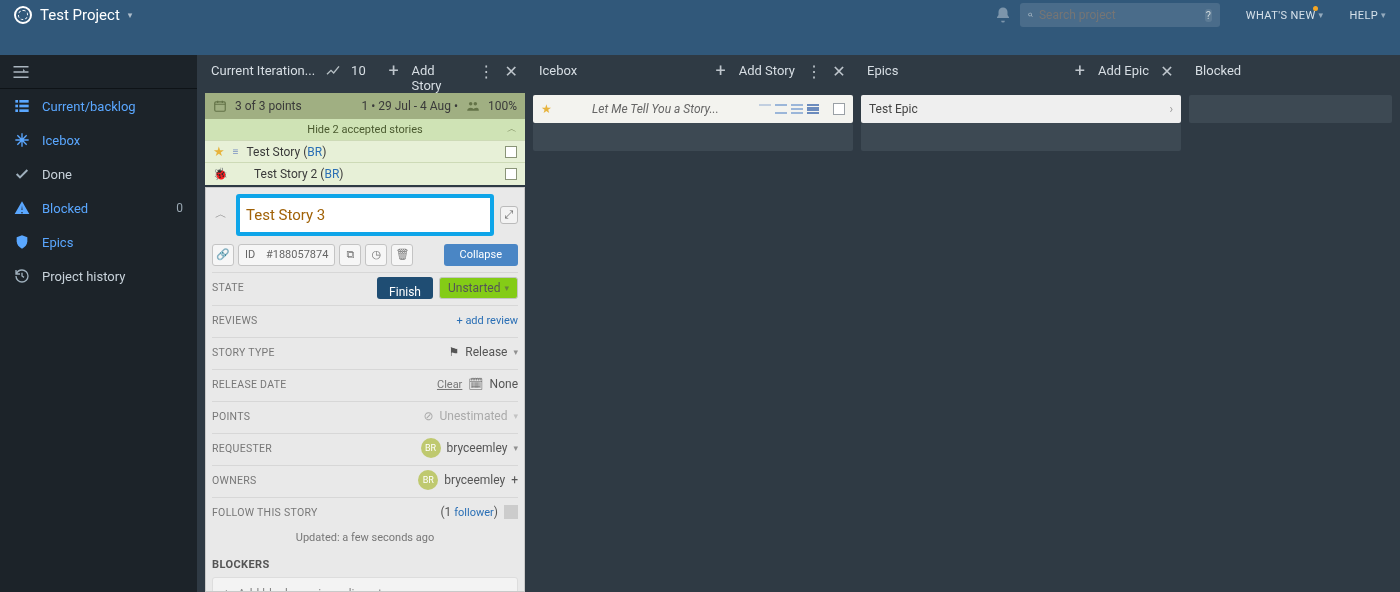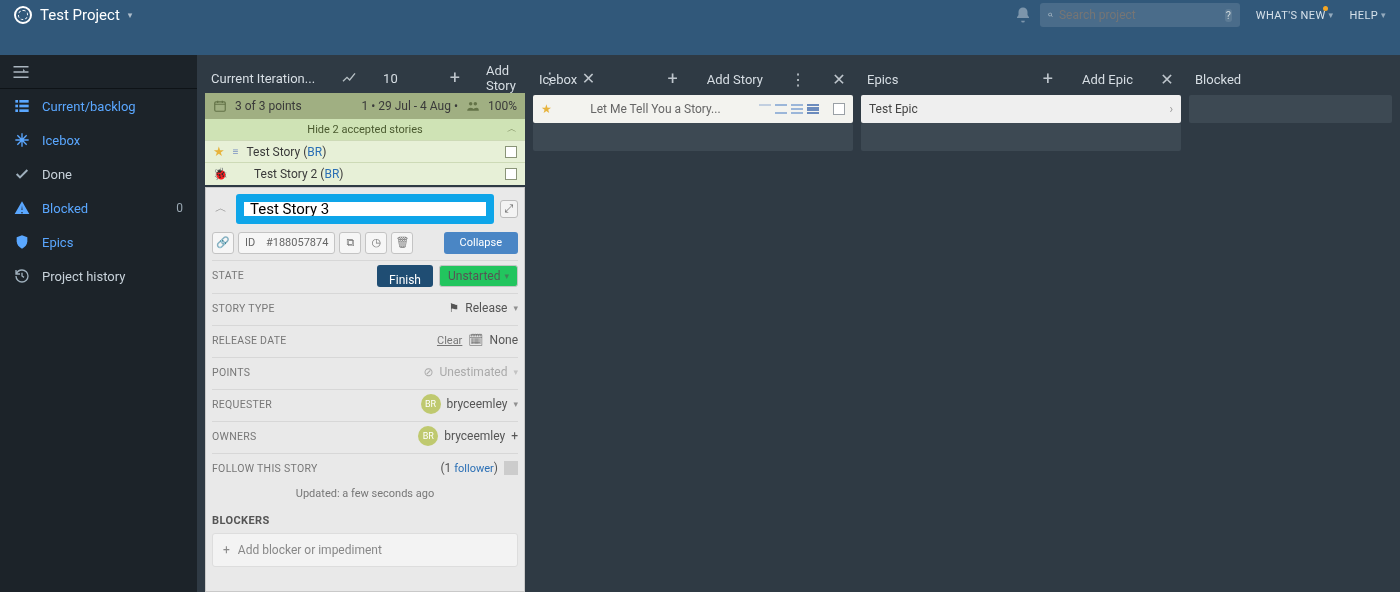--- a/index.html
+++ b/index.html
@@ -7,40 +7,40 @@
 
 .hdr{height:55px;background:#31587a;display:flex;flex-direction:column;color:#fff}
 .hdr-top{height:30px;display:flex;align-items:center;padding:12px 14px;gap:8px;font-size:15px}
 .logo{width:18px;height:18px;border:2px solid #fff;border-radius:50%;position:relative;display:flex;align-items:center;justify-content:center}
 .logo::before{content:"";width:8px;height:8px;border:1.6px dashed #fff;border-radius:50%}
 .hdr-spacer{flex:1}
 .bell{width:18px;height:18px;opacity:.6}
 .search{height:24px;width:200px;background:rgba(255,255,255,.12);border-radius:3px;display:flex;align-items:center;padding:0 8px;color:#cfd8dc;font-size:12px;gap:6px}
 .search input{flex:1;background:none;border:none;outline:none;color:#fff;font-size:12px}
 .search-q{width:16px;text-align:center;background:rgba(255,255,255,.1);border-radius:3px;font-size:11px;margin-left:4px;color:#cfd8dc}
-.hdr-link{font-size:11px;letter-spacing:.4px;color:#d6e1ea;display:flex;align-items:center;gap:3px;margin-left:8px;position:relative}
+.hdr-link{font-size:11px;letter-spacing:.4px;color:#d6e1ea;display:flex;align-items:center;gap:3px;margin-left:18px;position:relative}
 .hdr-link .dot{width:5px;height:5px;background:#f5a623;border-radius:50%;position:absolute;top:-3px;right:6px}
 .caret{font-size:9px;opacity:.6}
 .hdr-tabs{height:25px;display:flex;align-items:flex-end;padding-left:20px;gap:0}
 .tab{padding:0 20px 4px;font-size:11px;letter-spacing:.3px;color:#c2d1db;border-right:1px solid rgba(255,255,255,.12)}
 .tab.active{color:#fff;font-weight:600;position:relative}
 .tab.active::after{content:"";position:absolute;left:0;right:0;bottom:-1px;height:2px;background:#fff}
 .tab-more{padding:0 16px 4px;font-size:12px;color:#c2d1db}
 
 .body{display:flex;height:537px}
 .side{width:197px;background:#1c2329;color:#c8d2da;font-size:13px}
 .side-top{height:34px;display:flex;align-items:center;justify-content:flex-start;padding-left:12px;border-bottom:1px solid #0e1317}
 .side-item{height:34px;display:flex;align-items:center;padding:0 14px;gap:12px;cursor:pointer}
 .side-item.active{color:#5aa7ff}
 .side-item .cnt{margin-left:auto;font-size:12px;color:#9aa8b3}
 .side-ico{width:16px;height:16px;flex:none;display:flex;align-items:center;justify-content:center}
 
 .panels{flex:1;background:#2f3a44;display:flex;gap:8px;padding:8px 8px 0;overflow:hidden}
 .panel{background:transparent;display:flex;flex-direction:column}
-.p-head{height:32px;background:transparent;display:flex;align-items:center;color:#d7dee4;font-size:13px;padding:0 6px;gap:26px}
+.p-head{height:32px;background:transparent;display:flex;align-items:flex-start;color:#d7dee4;font-size:13px;padding:0 6px;gap:10px}
 .p-head .title{flex:none}
 .p-head .sp{flex:1}
 .p-head .pico{width:16px;height:16px;display:flex;align-items:center;justify-content:center;opacity:.85}
 .p-head .plus{font-size:18px;line-height:1}
 .p-head .x{font-size:16px}
 .p-head .vdots{font-size:16px;letter-spacing:-2px}
 .p1{width:320px}
 .p2{width:320px}
 .p3{width:320px}
 .p4{flex:1}
@@ -55,33 +55,33 @@
 .row .star{color:#e7b33c;font-size:13px}
 .row .bug{color:#c84b37}
 .row .lines{color:#7a91c2;font-size:10px}
 .row .chk{width:12px;height:12px;border:1px solid #8a9478;margin-left:auto;background:#fff}
 .row a{color:#2a6fb5;text-decoration:none}
 
 .detail{background:#e9e9e9;border:1px solid #c9c9c9;margin-top:2px;padding:6px 6px 40px;font-size:12px;color:#444;overflow:auto;height:430px}
 .dt-top{display:flex;align-items:center;gap:6px}
 .dt-top .col{width:18px;height:18px;display:flex;align-items:center;justify-content:center;color:#888}
 .dt-title{flex:1}
-.dt-title input{width:100%;height:30px;border:8px solid #0ea5e9;border-radius:3px;padding:0 6px;font-size:15px;color:#000000;outline:none}
+.dt-title input{width:100%;height:42px;border:4px solid #0ea5e9;border-radius:3px;padding:0 6px;font-size:15px;color:#a16207;outline:none}
 .expand{width:18px;height:18px;border:1px solid #bbb;border-radius:3px;display:flex;align-items:center;justify-content:center;background:#f3f3f3;color:#666;font-size:11px}
 .id-row{display:flex;align-items:center;gap:4px;margin-top:8px}
 .id-row .ic{width:22px;height:22px;border:1px solid #c4c4c4;border-radius:3px;background:#f6f6f6;display:flex;align-items:center;justify-content:center;color:#777;font-size:11px}
 .id-row .idbox{height:22px;border:1px solid #c4c4c4;border-radius:3px;background:#f6f6f6;display:flex;align-items:center;padding:0 6px;font-size:11px;color:#666;gap:4px}
 .id-row .sp{flex:1}
 .collapse{height:22px;padding:4px 16px;background:#4a86c5;color:#fff;border:none;border-radius:3px;font-size:11px}
 .field{display:flex;align-items:center;min-height:26px;border-top:1px solid #d7d7d7;margin-top:6px;padding-top:4px;font-size:11px;color:#777}
 .field:first-of-type{margin-top:10px}
 .field .lab{flex:0 0 110px;text-transform:uppercase;letter-spacing:.3px;font-size:10.5px}
 .field .val{flex:1;display:flex;align-items:center;justify-content:flex-end;gap:6px;color:#555;font-size:12px}
 .btn-finish{background:#1f4d73;color:#fff;border:none;height:22px;padding:8px 12px;border-radius:3px;font-size:12px}
-.btn-state{background:#22c55e;border:1px solid #c4c4c4;height:22px;padding:0 8px;border-radius:3px;font-size:12px;color:#555;display:flex;align-items:center;gap:4px}
+.btn-state{background:#84cc16;border:1px solid #c4c4c4;height:22px;padding:0 8px;border-radius:3px;font-size:12px;color:#555;display:flex;align-items:center;gap:4px}
 .link{color:#2a6fb5;font-size:11px}
 .avatar{width:20px;height:20px;border-radius:50%;background:#bfc96f;color:#fff;font-size:9px;display:flex;align-items:center;justify-content:center}
 .upd{text-align:center;font-size:11px;color:#777;margin:8px 0 14px}
 .sec-h{font-size:11px;letter-spacing:.4px;font-weight:700;color:#555;margin:6px 0}
 .blocker-add{height:34px;background:#f3f3f3;border:1px solid #ddd;border-radius:3px;display:flex;align-items:center;padding:0 10px;color:#888;gap:8px}
 
 .card{height:28px;background:#f3f3ef;border-radius:2px;display:flex;align-items:center;padding:0 8px;font-size:12px;color:#555;gap:8px;position:relative}
 .card .star{color:#e7b33c}
 .card .chk{width:12px;height:12px;border:1px solid #9aa0a6;background:#fff;margin-left:6px}
 .mini{display:flex;gap:4px;margin-left:auto}
@@ -266,20 +266,26 @@
           <span class="lab">STATE</span>
           <span class="val">
             <button class="btn-finish">Finish</button>
             <span class="btn-state">
                 <span>Unstarted</span>
                 <span class="caret">▾</span>
               </span>
           </span>
         </div>
         <div class="field">
+          <span class="lab">REVIEWS</span>
+          <span class="val">
+              <a class="link">+ add review</a>
+            </span>
+        </div>
+        <div class="field">
           <span class="lab">STORY TYPE</span>
           <span class="val">
             <span>⚑</span>
             <span>Release</span>
               <span class="caret">▾</span>
           </span>
         </div>
         <div class="field">
           <span class="lab">RELEASE DATE</span>
           <span class="val">
@@ -334,21 +340,21 @@
       <div class="p-head">
         <span class="title">Icebox</span>
         <span class="sp"></span>
         <span class="plus pico">+</span>
         <span>Add Story</span>
         <span class="vdots pico">⋮</span>
         <span class="x pico">✕</span>
       </div>
       <div class="card">
         <span class="star">★</span>
-        <span style="flex:1;text-align:center;color:#666">Let Me Tell You a Story...</span>
+        <span style="flex:1;text-align:center;font-style:italic;color:#666">Let Me Tell You a Story...</span>
         <span class="mini">
           <span>
               <i></i>
             </span>
             <span>
               <i></i>
               <i></i>
             </span>
             <span>
               <i></i>

